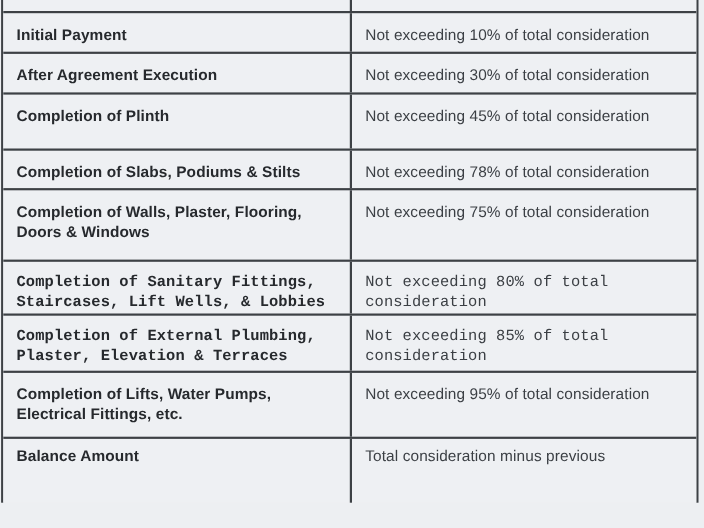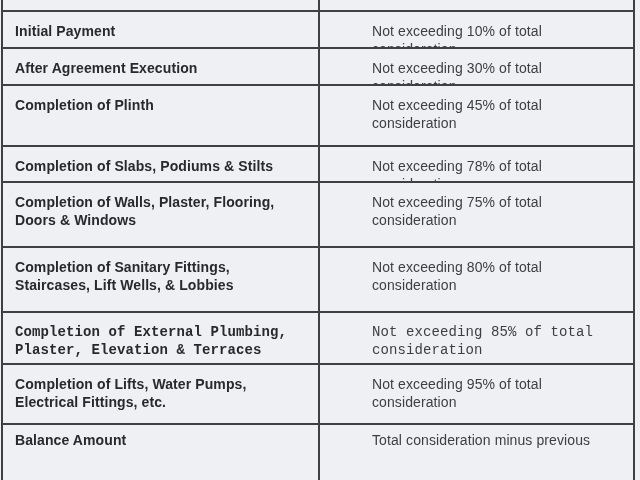--- a/index.html
+++ b/index.html
@@ -23,21 +23,20 @@
     top: 0;
     width: 634px;
     box-sizing: border-box;
     border-left: 2px solid var(--border);
     border-right: 2px solid var(--border);
   }
   .row {
     display: flex;
     box-sizing: border-box;
     background: var(--bg);
-    gap: 40px;
   }
   .row + .row { border-top: 2px solid var(--border); }
   .cell {
     box-sizing: border-box;
     padding: 11px 12px 6px 12px;
     font-size: 14px;
     line-height: 17.5px;
     letter-spacing: 0.1px;
     overflow: hidden;
   }
@@ -48,24 +47,24 @@
     color: var(--stage);
   }
   .payment {
     flex: 1;
     color: var(--payment);
     padding-right: 10px;
   }
   .row:nth-child(1)  { height: 10px; }
   .row:nth-child(2)  { height: 37px; }
   .row:nth-child(3)  { height: 37px; }
-  .row:nth-child(4)  { height: 61px; justify-content: flex-end; }
+  .row:nth-child(4)  { height: 51px; justify-content: flex-end; }
   .row:nth-child(5)  { height: 36px; }
   .row:nth-child(6)  { height: 65px; }
-  .row:nth-child(7)  { height: 65px; }
+  .row:nth-child(7)  { height: 49px; font-family: Liberation Mono, monospace; }
   .row:nth-child(8)  { height: 52px; font-family: Liberation Mono, monospace; }
   .row:nth-child(9)  { height: 60px; }
   .row:nth-child(10) { height: 60px; }
   .row:nth-child(1) .cell  { padding: 0; }
   .row:nth-child(10) .cell { padding-top: 7px; }
 </style>
 </head>
 <body>
 
 <div class="table">

